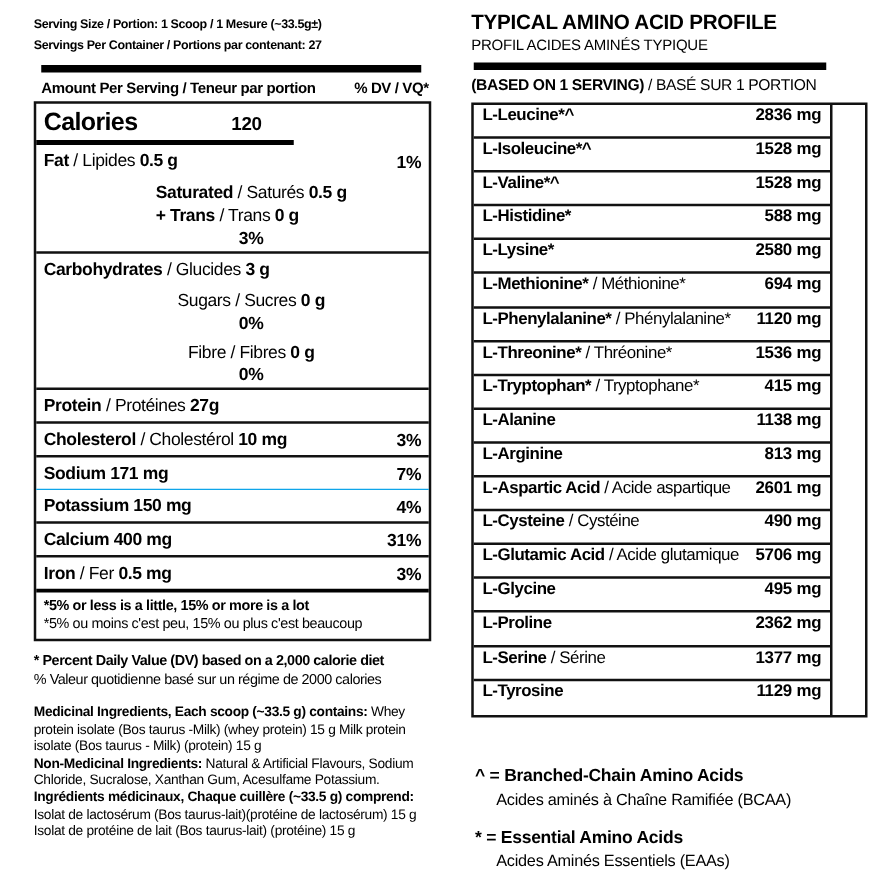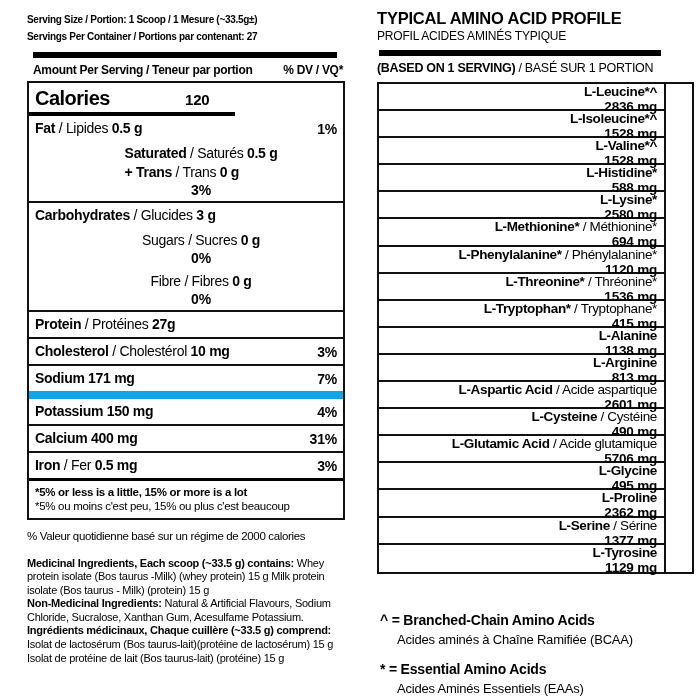--- a/index.html
+++ b/index.html
@@ -17,38 +17,38 @@
   .nf-bar{height:6px;background:#000;margin:7px 8px 5px 6px;}
   .nf-amount-row{display:flex;justify-content:space-between;font-size:12px;font-weight:bold;letter-spacing:-0.3px;padding:0 2px 0 6px;}
   .nf-box{border:2px solid #111;margin-top:4px;}
   .nf-calories-row{display:flex;align-items:baseline;padding:4px 6px 2px;}
   .nf-calories-label{font-size:20px;font-weight:bold;width:150px;letter-spacing:-0.5px;}
   .nf-calories-value{font-size:15px;font-weight:bold;}
   .nf-calories-underline{height:4px;background:#000;width:206px;}
   .nf-row{display:flex;justify-content:space-between;align-items:center;padding:3px 6px;}
   .nf-row.indent{padding-left:36px;flex-direction:column;}
   .sep-thin{border-top:2px solid #111;}
-  .sep-thick{border-top:8px solid #0ea5e9;justify-content:space-between;}
+  .sep-thick{border-top:1px solid #0ea5e9;justify-content:space-between;}
   .nf-line{font-size:14px;line-height:19px;letter-spacing:-0.3px;white-space:nowrap;}
   .nf-dv{font-size:14px;}
   .nf-box-footnote{border-top:3px solid #000;padding:4px 6px 5px;font-size:11.5px;line-height:14px;letter-spacing:-0.3px;}
   .nf-dv-note{margin-top:9px;font-size:11.5px;line-height:14.5px;letter-spacing:-0.35px;white-space:nowrap;}
   .ingredients{margin-top:13px;font-size:11px;line-height:13.6px;letter-spacing:-0.25px;}
   .ing-para{margin:0;}
 
   
   .right-col{position:absolute;left:377px;top:6px;width:317px;}
   .ap-header{width:286px;}
   .ap-title-en{font-size:16.5px;font-weight:bold;letter-spacing:-0.2px;margin-top:3px;}
   .ap-title-fr{font-size:12px;letter-spacing:-0.2px;margin-top:1px;}
   .ap-bar{height:6px;background:#000;margin:7px 2px 5px 2px;}
   .ap-serving{font-size:12.5px;letter-spacing:-0.3px;white-space:nowrap;}
   .ap-table{position:relative;border:2px solid #111;margin-top:7px;}
   .ap-table::after{content:"";position:absolute;top:0;bottom:0;right:26px;width:2px;background:#111;}
-  .ap-row{display:flex;justify-content:space-between;align-items:flex-end;height:27.1px;box-sizing:border-box;margin-right:28px;border-bottom:2px solid #111;padding:0 7px;white-space:nowrap;flex-direction:column;}
+  .ap-row{display:flex;justify-content:space-between;align-items:flex-start;height:27.1px;box-sizing:border-box;margin-right:28px;border-bottom:2px solid #111;padding:0 7px;white-space:nowrap;}
   .ap-row:last-child{border-bottom:none;}
   .ap-name{font-size:13.5px;letter-spacing:-0.35px;}
   .ap-val{font-size:13.5px;letter-spacing:-0.2px;}
   .ap-footnotes{margin-top:36px;margin-left:3px;}
   .ap-fn{margin-bottom:10px;}
   .ap-fn-line{font-size:14px;line-height:20px;letter-spacing:-0.2px;}
   .ap-fn-sub{font-size:13px;line-height:19px;padding-left:17px;letter-spacing:-0.2px;}
 </style>
 </head>
 <body>
@@ -137,20 +137,21 @@
             </div>
             <div class="nf-dv b">3%</div>
           </div>
         </div>
       <div class="nf-box-footnote">
         <div class="b">*5% or less is a little, 15% or more is a lot</div>
         <div>*5% ou moins c'est peu, 15% ou plus c'est beaucoup</div>
       </div>
     </div>
     <div class="nf-dv-note">
+      <div class="b">*  Percent Daily Value (DV) based on a 2,000 calorie diet</div>
       <div>% Valeur quotidienne basé sur un régime de 2000 calories</div>
     </div>
     <div class="ingredients" id="ingredients">
         <div class="ing-para"><span class="b">Medicinal Ingredients, Each scoop (~33.5 g) contains: </span><span>Whey protein isolate (Bos taurus -Milk) (whey protein) 15 g Milk protein isolate (Bos taurus - Milk) (protein) 15 g</span></div>
         <div class="ing-para"><span class="b">Non-Medicinal Ingredients: </span><span>Natural &amp; Artificial Flavours, Sodium Chloride, Sucralose, Xanthan Gum, Acesulfame Potassium.</span></div>
         <div class="ing-para"><span class="b">Ingrédients médicinaux, Chaque cuillère (~33.5 g) comprend: </span><span>Isolat de lactosérum (Bos taurus-lait)(protéine de lactosérum) 15 g Isolat de protéine de lait (Bos taurus-lait) (protéine) 15 g</span></div>
       </div>
   </div>
 
   <div class="right-col">

